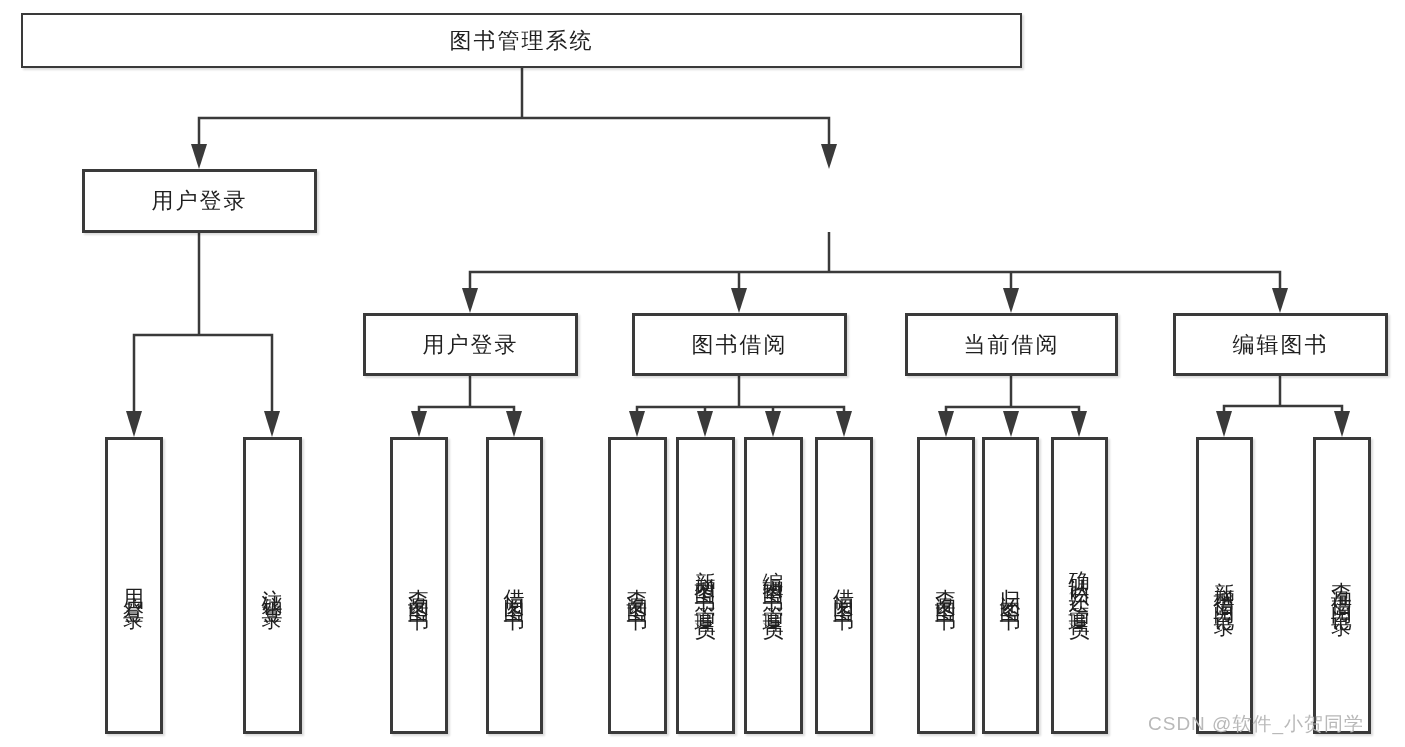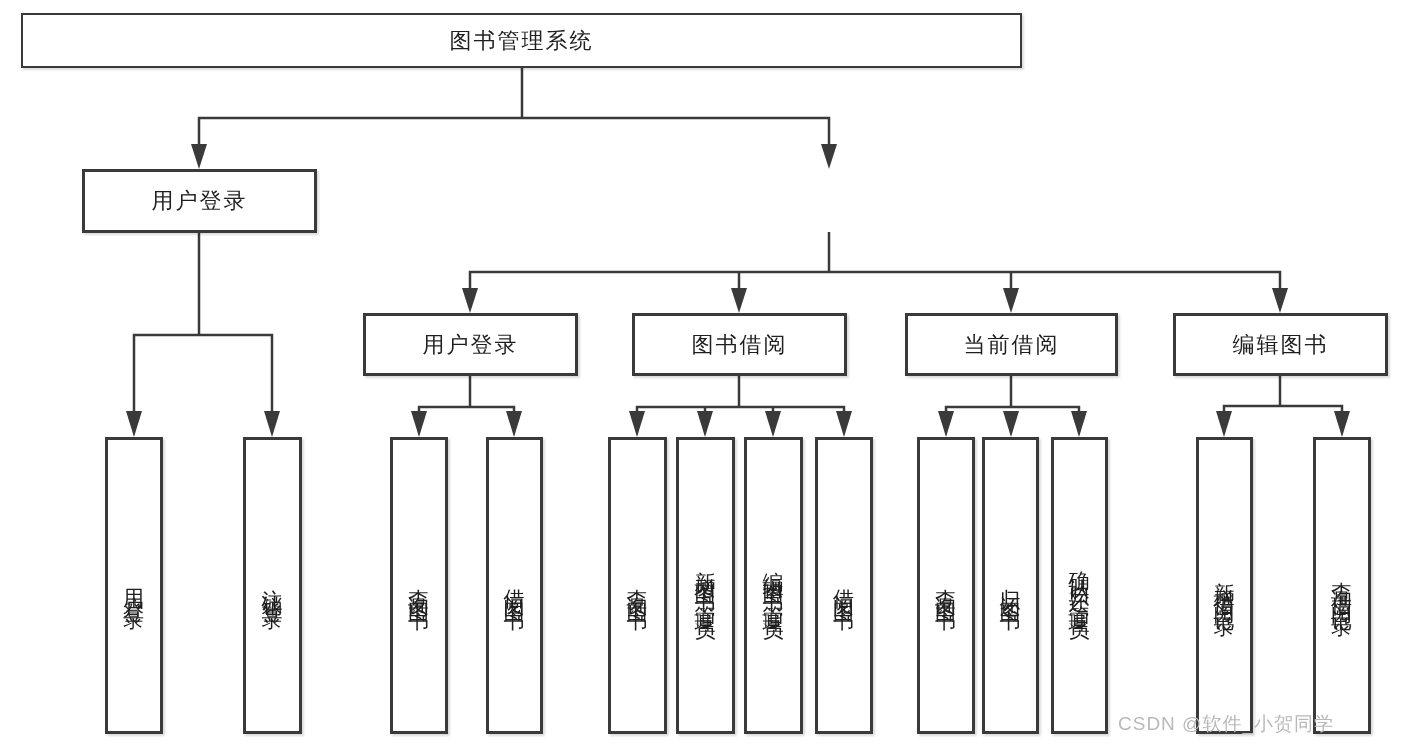--- a/index.html
+++ b/index.html
@@ -15,21 +15,21 @@
     border:3px solid #3a3a3a;display:flex;align-items:center;justify-content:center;
     color:#1f1f1f;box-shadow:1.5px 1.5px 2px rgba(0,0,0,0.14);
   }
   .box.top{border-width:2px;}
   .box.h span{font-size:22px;letter-spacing:2px;white-space:nowrap;}
   .box.v .vtext{
     writing-mode:vertical-rl;text-orientation:mixed;
     font-size:21px;letter-spacing:7px;line-height:1.1;white-space:nowrap;
   }
   .watermark{
-    position:absolute;left:1118px;top:711px;z-index:5;
+    position:absolute;left:1148px;top:711px;z-index:5;
     font-size:19px;letter-spacing:1px;color:#b9b9b9;white-space:nowrap;
   }
 </style>
 </head>
 <body>
 
 <div class="diagram">
 
   <svg class="wires" viewBox="0 0 1405 747">
 

